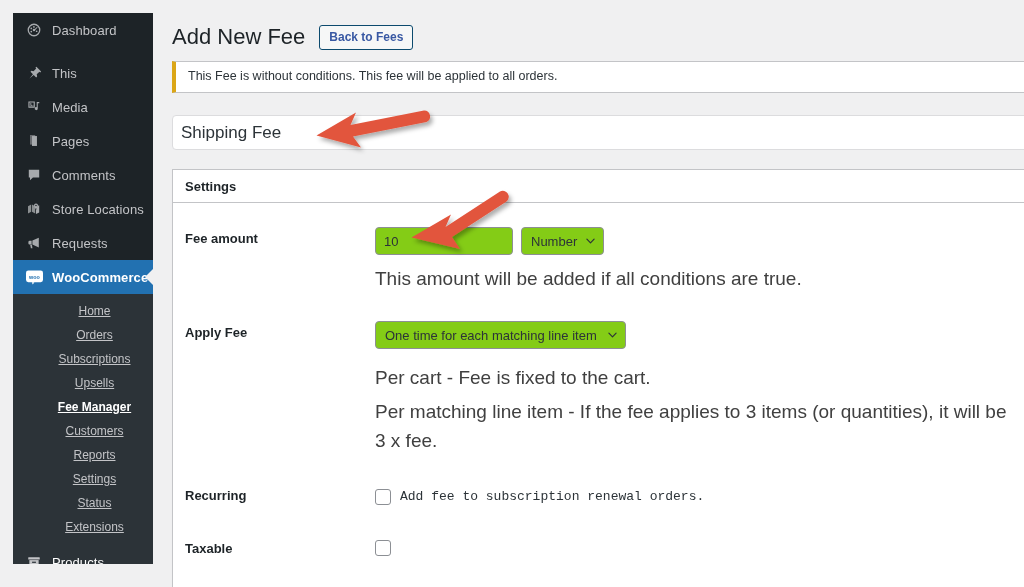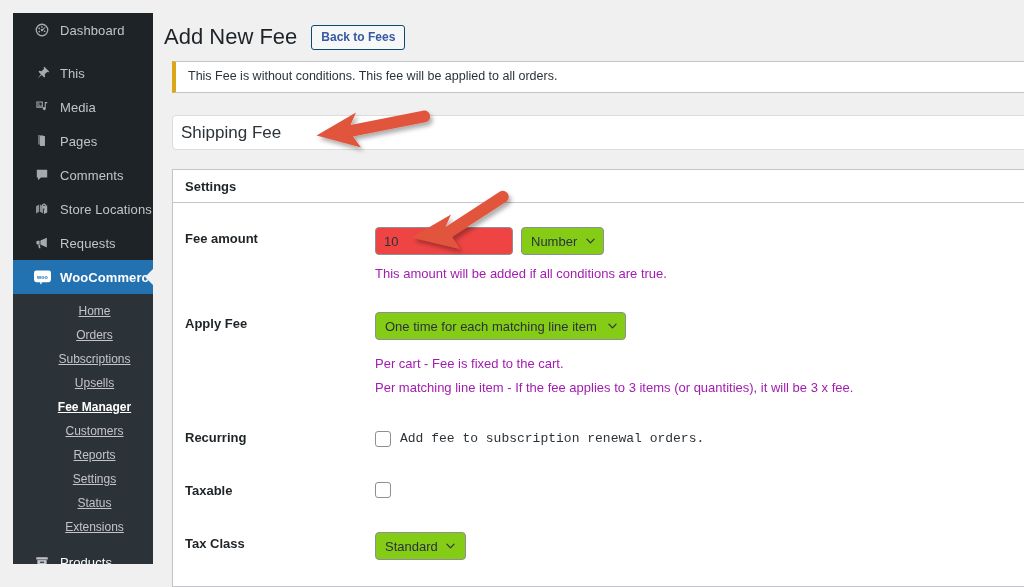--- a/index.html
+++ b/index.html
@@ -27,21 +27,21 @@
     top: 13px;
     width: 140px;
     height: 551px;
     background: #1d2327;
     overflow: hidden;
   }
   .menu-top {
     display: flex;
     align-items: center;
     height: 34px;
-    padding-left: 20px;
+    padding-left: 12px;
     color: #c3c4c7;
     font-size: 13px;
     line-height: 1;
     position: relative;
   }
   .menu-top .mlabel { padding-left: 9px; letter-spacing: .1px; }
   .menu-sep { height: 9px; }
 
   .menu-top.current {
     background: #2271b1;
@@ -77,21 +77,21 @@
   
   #wpbody {
     position: absolute;
     left: 153px; top: 0;
     right: 0; bottom: 0;
     background: #f0f0f1;
   }
 
   .page-head {
     position: absolute;
-    left: 11px; top: 24px;
+    left: 19px; top: 24px;
     display: flex;
     align-items: center;
   }
   .page-title {
     font-size: 22px;
     font-weight: 400;
     color: #1d2327;
     line-height: 1.2;
     margin: 0;
     padding: 0 4px 0 0;
@@ -203,21 +203,21 @@
 
   .inline-field { display: flex; align-items: center; gap: 8px; }
 
   input.text-field {
     width: 138px;
     height: 28px;
     padding: 0 8px;
     font-size: 13px;
     font-family: "Liberation Sans", sans-serif;
     color: #2c3338;
-    background: #ef4444;
+    background: #84cc16;
     border: 1px solid #8c8f94;
     border-radius: 4px;
     outline: none;
   }
 
   .select {
     position: relative;
     display: inline-flex;
     align-items: center;
     height: 28px;
@@ -235,22 +235,22 @@
     right: 8px; top: 50%;
     margin-top: -3px;
     width: 9px; height: 6px;
   }
   .select.wide { padding-right: 28px; }
   .select.taxclass { width: 91px; }
   .select.taxclass .chev { right: 10px; }
 
   .description {
     margin: 9px 0 0;
-    font-size: 13px;
-    color: #a21caf;
+    font-size: 19px;
+    color: #404040;
     line-height: 1.55;
   }
   .description.tight { margin-top: 14px; }
   .description + .description { margin-top: 4px; }
 
   .cb {
     width: 16px; height: 16px;
     border: 1px solid #8c8f94;
     border-radius: 3px;
     background: #fff;

